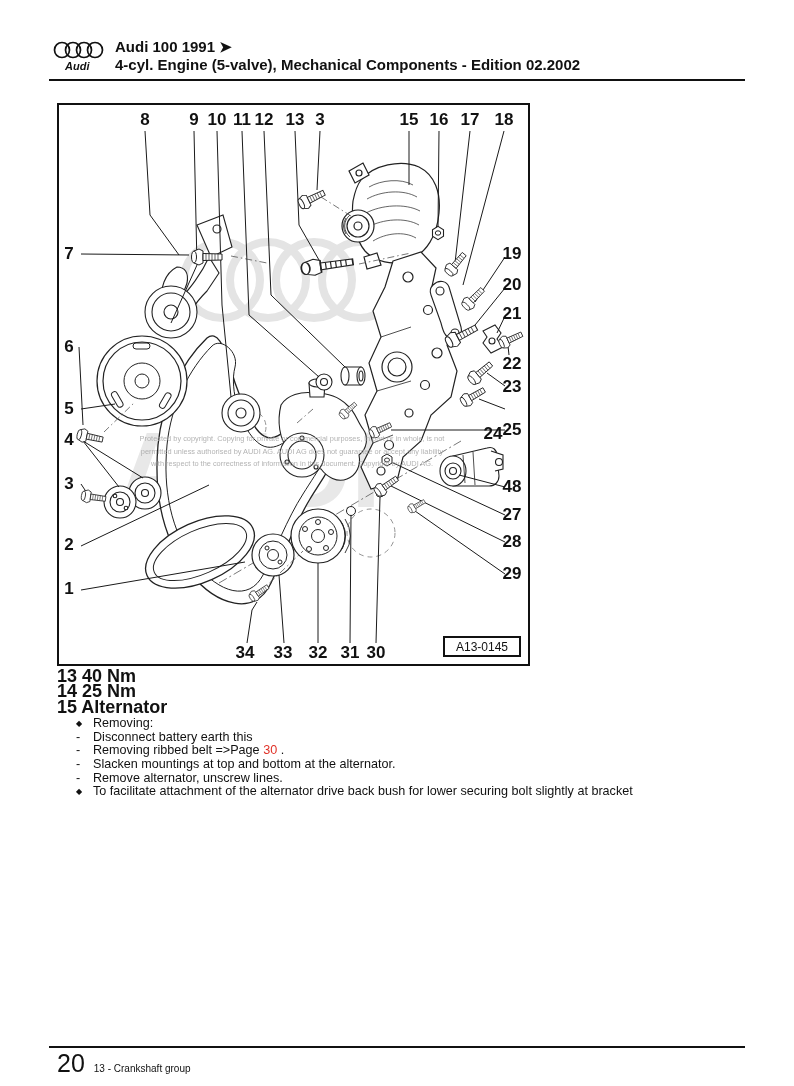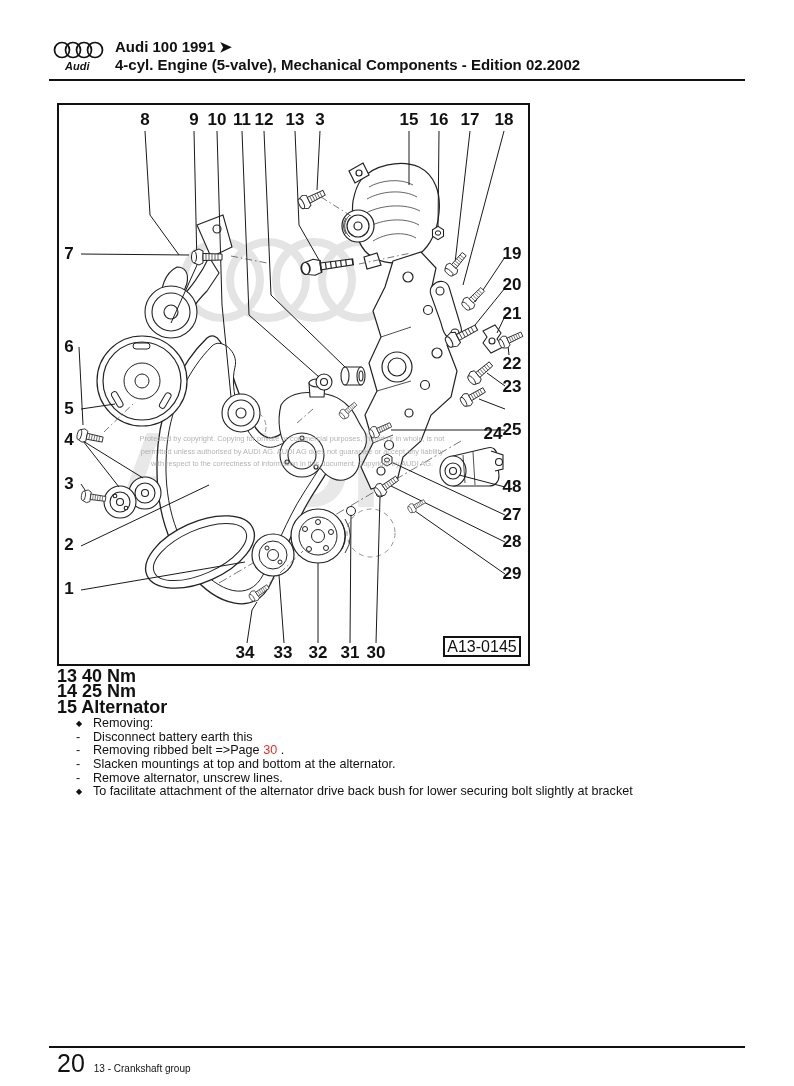--- a/index.html
+++ b/index.html
@@ -11,21 +11,21 @@
   .hdr-titles{position:absolute;left:66px;top:0;}
   .t1,.t2{font-weight:bold;font-size:15px;line-height:18px;white-space:nowrap;}
   .hdr-rule{position:absolute;left:49px;top:79px;width:696px;height:2px;background:#111;}
   
   .fig{position:absolute;left:57px;top:103px;width:473px;height:563px;
        border:2px solid #111;box-sizing:border-box;background:#fff;}
   .fig svg{position:absolute;left:0;top:0;}
   .callout{position:absolute;transform:translate(-50%,-50%);font-weight:bold;
            font-size:17px;white-space:nowrap;z-index:5;background:transparent;}
   .figlabel{position:absolute;left:384px;top:531px;width:78px;height:21px;
-            border:2px solid #111;box-sizing:border-box;font-size:16px;
+            border:2px solid #111;box-sizing:border-box;font-size:12px;
             display:flex;align-items:center;justify-content:center;z-index:5;}
   
   .notes{position:absolute;left:57px;top:669px;width:700px;}
   .tq{font-size:18px;font-weight:bold;line-height:15.4px;}
   .bullets{margin-top:2px;}
   .brow{display:flex;padding-left:19px;font-size:12.6px;line-height:13.6px;}
   .marker{width:17px;flex:0 0 17px;}
   .brow.diamond .marker{font-size:8px;line-height:13.6px;}
   .page-ref{color:#e03127;}
   

